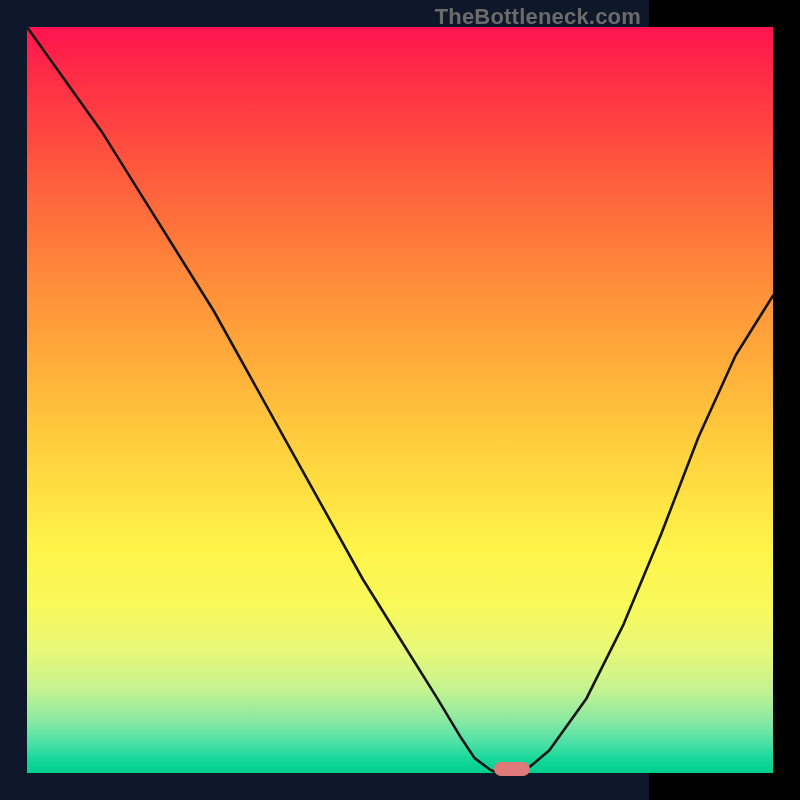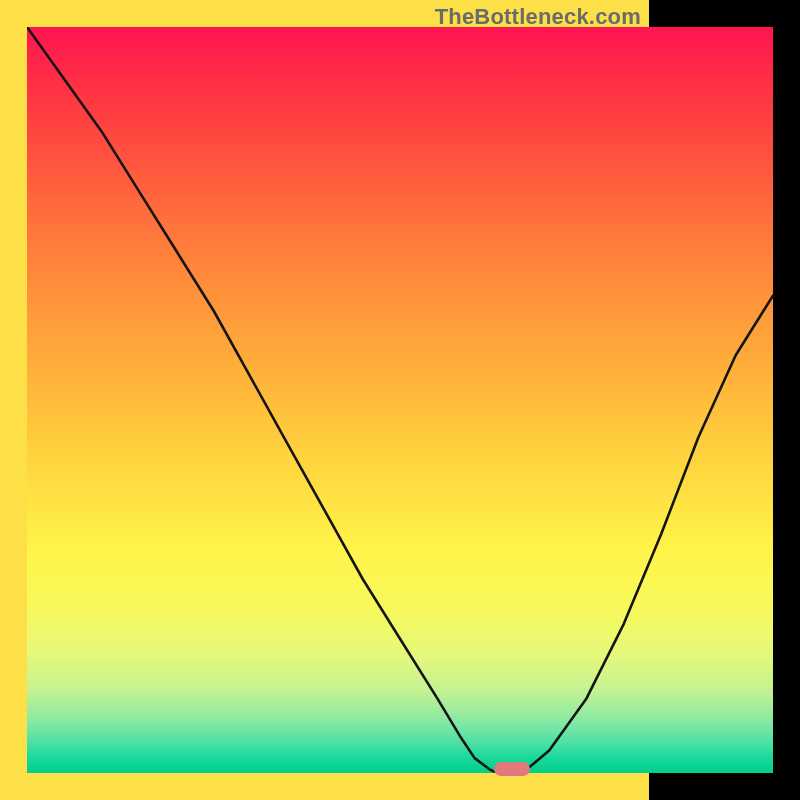--- a/index.html
+++ b/index.html
@@ -8,21 +8,21 @@
     width: 800px;
     height: 800px;
     background: #000;
     overflow: hidden;
     font-family: Arial, Helvetica, sans-serif;
   }
   .frame {
     position: relative;
     width: 649px;
     height: 800px;
-    background: #fde047;
+    background: #0f172a;
   }
   .watermark {
     position: absolute;
     top: 4px;
     right: 8px;
     font-size: 22px;
     font-weight: 600;
     color: #6b6b6b;
     z-index: 4;
     letter-spacing: 0.2px;

